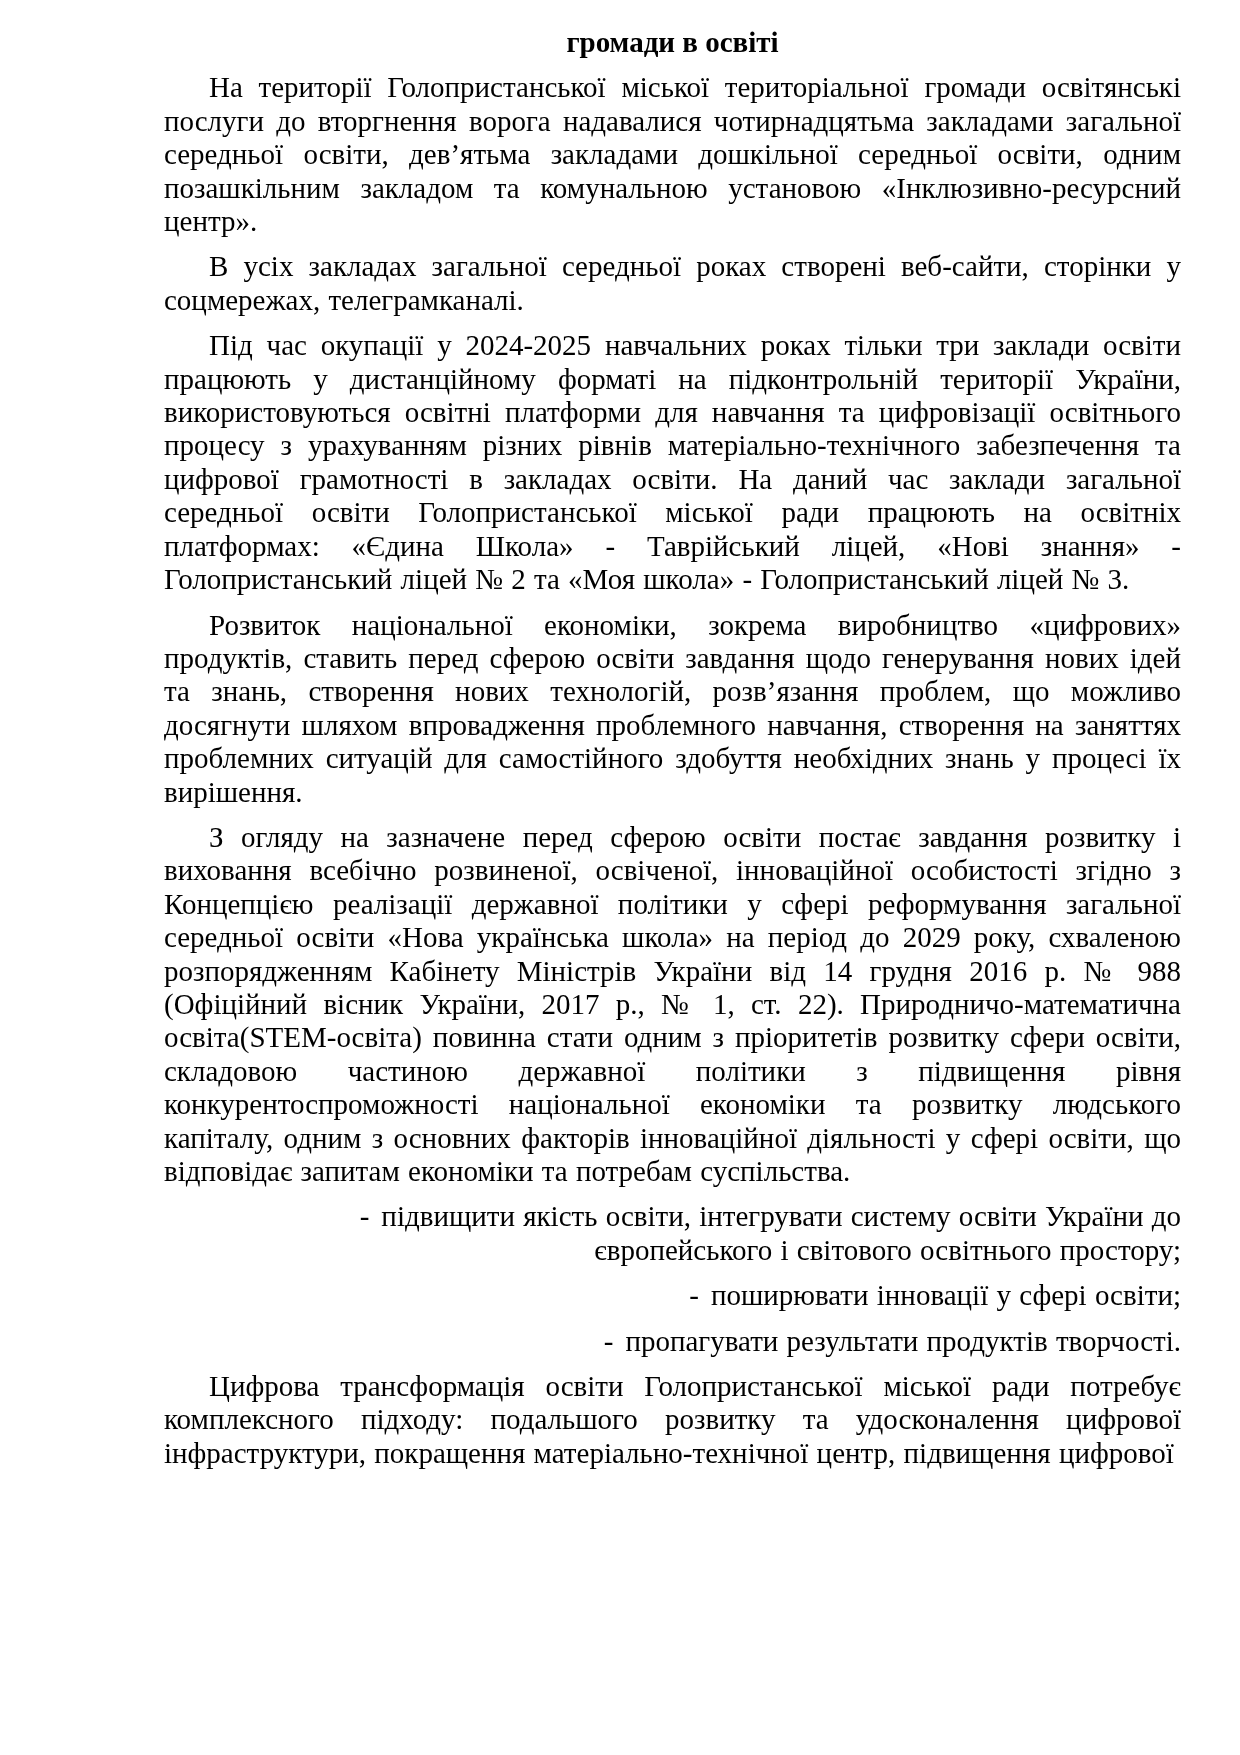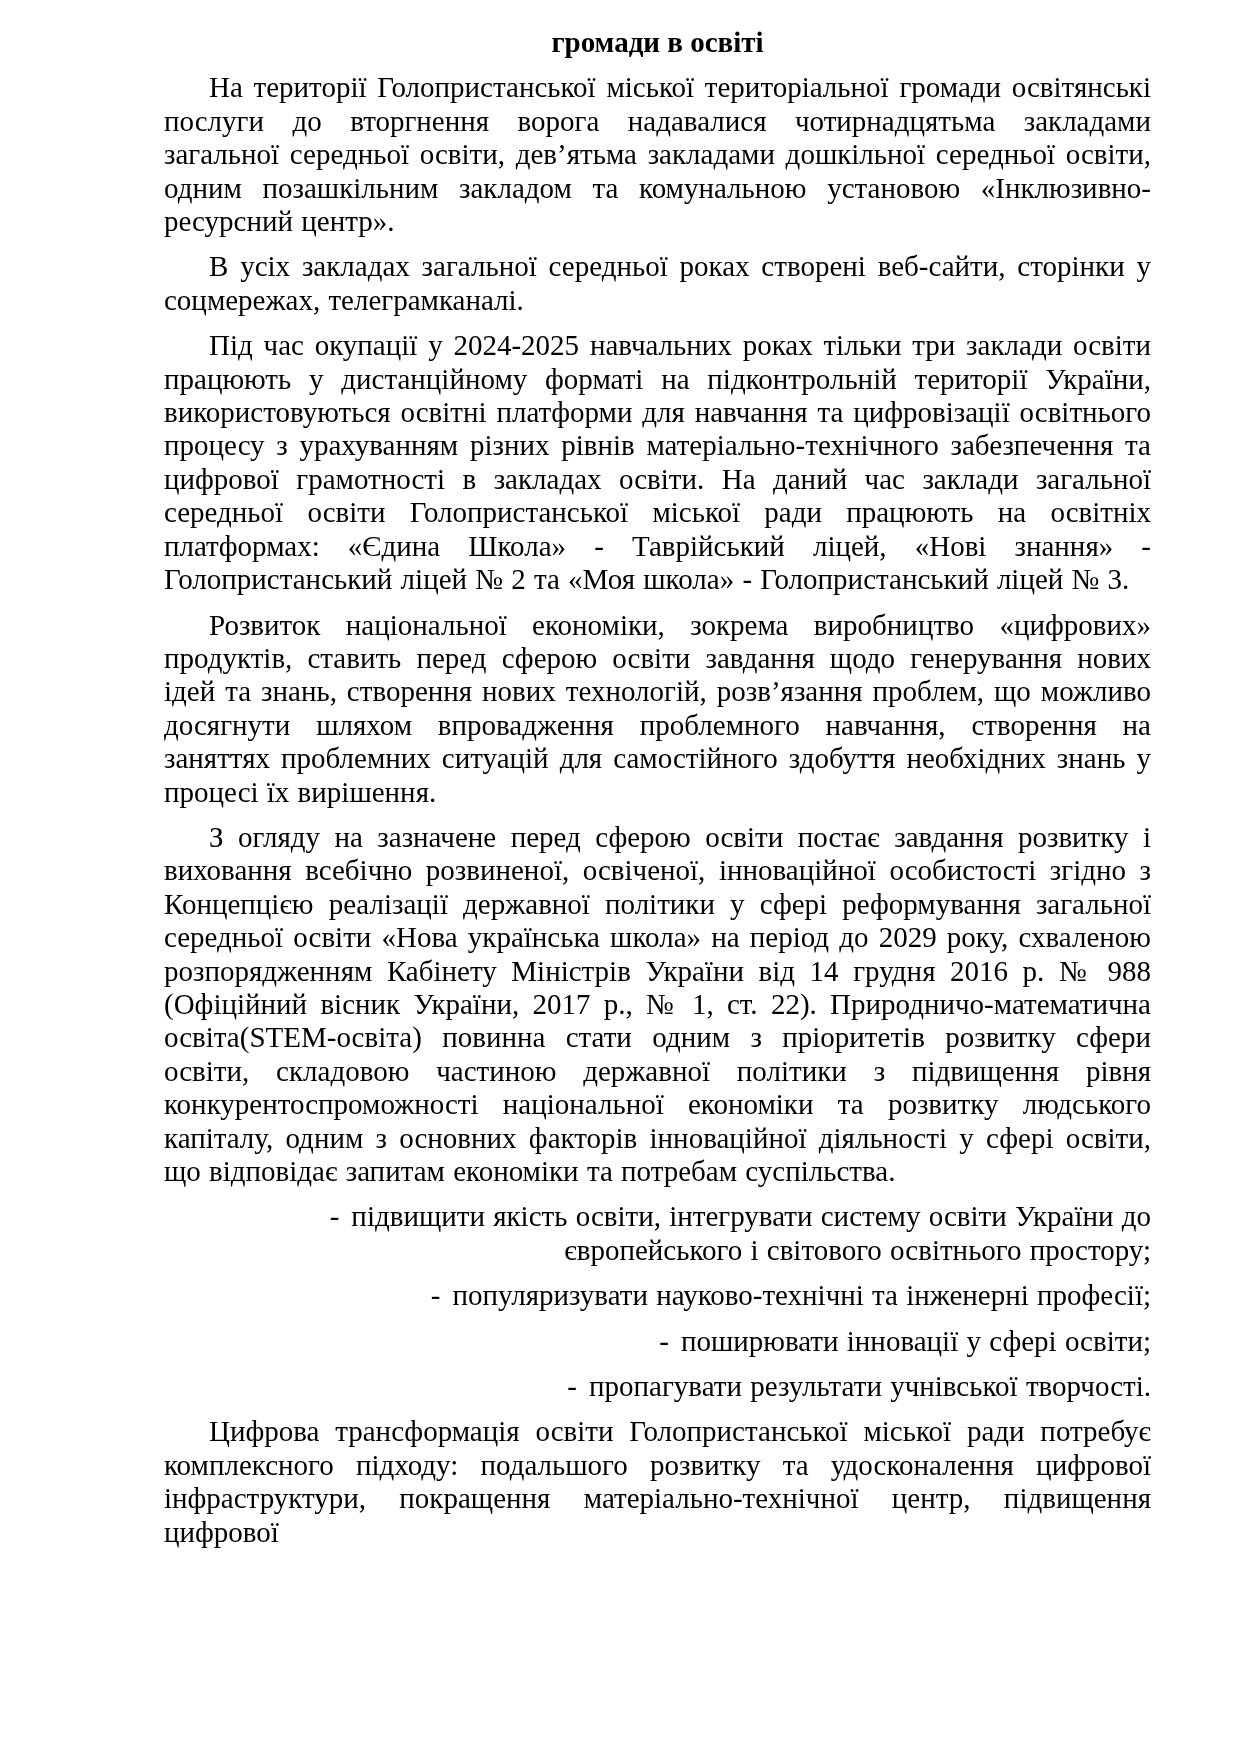--- a/index.html
+++ b/index.html
@@ -8,21 +8,21 @@
     background: #ffffff;
   }
   .page {
     position: relative;
     width: 1240px;
     height: 1755px;
     background: #ffffff;
     color: #000000;
     font-family: "Liberation Serif", serif;
     box-sizing: border-box;
-    padding: 26px 77px 0 152px;
+    padding: 26px 47px 0 152px;
     overflow: hidden;
   }
   .doc-title {
     margin: 0;
     font-size: 29px;
     line-height: 33.4px;
     font-weight: bold;
     text-align: center;
     text-indent: 0;
   }
@@ -47,18 +47,17 @@
 <div class="page">
   <h1 class="doc-title">громади в освіті</h1>
 
   <p class="para">На території Голопристанської міської територіальної громади освітянські послуги до вторгнення ворога надавалися чотирнадцятьма закладами загальної середньої освіти, дев’ятьма закладами дошкільної середньої освіти, одним позашкільним закладом та комунальною установою «Інклюзивно-ресурсний центр».</p>
   <p class="para">В усіх закладах загальної середньої роках створені веб-сайти, сторінки у соцмережах, телеграмканалі.</p>
   <p class="para">Під час окупації у 2024-2025 навчальних роках тільки три заклади освіти працюють у дистанційному форматі на підконтрольній території України, використовуються освітні платформи для навчання та цифровізації освітнього процесу з урахуванням різних рівнів матеріально-технічного забезпечення та цифрової грамотності в закладах освіти. На даний час заклади загальної середньої освіти Голопристанської міської ради працюють на освітніх платформах: «Єдина Школа» - Таврійський ліцей, «Нові знання» - Голопристанський ліцей № 2 та «Моя школа» - Голопристанський ліцей № 3.</p>
   <p class="para">Розвиток національної економіки, зокрема виробництво «цифрових» продуктів, ставить перед сферою освіти завдання щодо генерування нових ідей та знань, створення нових технологій, розв’язання проблем, що можливо досягнути шляхом впровадження проблемного навчання, створення на заняттях проблемних ситуацій для самостійного здобуття необхідних знань у процесі їх вирішення.</p>
   <p class="para">З огляду на зазначене перед сферою освіти постає завдання розвитку і виховання всебічно розвиненої, освіченої, інноваційної особистості згідно з Концепцією реалізації державної політики у сфері реформування загальної середньої освіти «Нова українська школа» на період до 2029 року, схваленою розпорядженням Кабінету Міністрів України від 14 грудня 2016 р. № 988 (Офіційний вісник України, 2017 р., № 1, ст. 22). Природничо-математична освіта(STEM-освіта) повинна стати одним з пріоритетів розвитку сфери освіти, складовою частиною державної політики з підвищення рівня конкурентоспроможності національної економіки та розвитку людського капіталу, одним з основних факторів інноваційної діяльності у сфері освіти, що відповідає запитам економіки та потребам суспільства.</p>
 
   <p class="para list-item"><span class="marker">-</span><span>підвищити якість освіти, інтегрувати систему освіти України до європейського і світового освітнього простору;</span></p>
-  <p class="para list-item"><span class="marker">-</span><span>популяризувати науково-технічні та інженерні професії;</span></p>
   <p class="para list-item"><span class="marker">-</span><span>поширювати інновації у сфері освіти;</span></p>
-  <p class="para list-item"><span class="marker">-</span><span>пропагувати результати учнівської творчості.</span></p>
+  <p class="para list-item"><span class="marker">-</span><span>пропагувати результати продуктів творчості.</span></p>
 
   <p class="para">Цифрова трансформація освіти Голопристанської міської ради потребує комплексного підходу: подальшого розвитку та удосконалення цифрової інфраструктури, покращення матеріально-технічної центр, підвищення цифрової</p>
 </div>
 
 </body></html>

